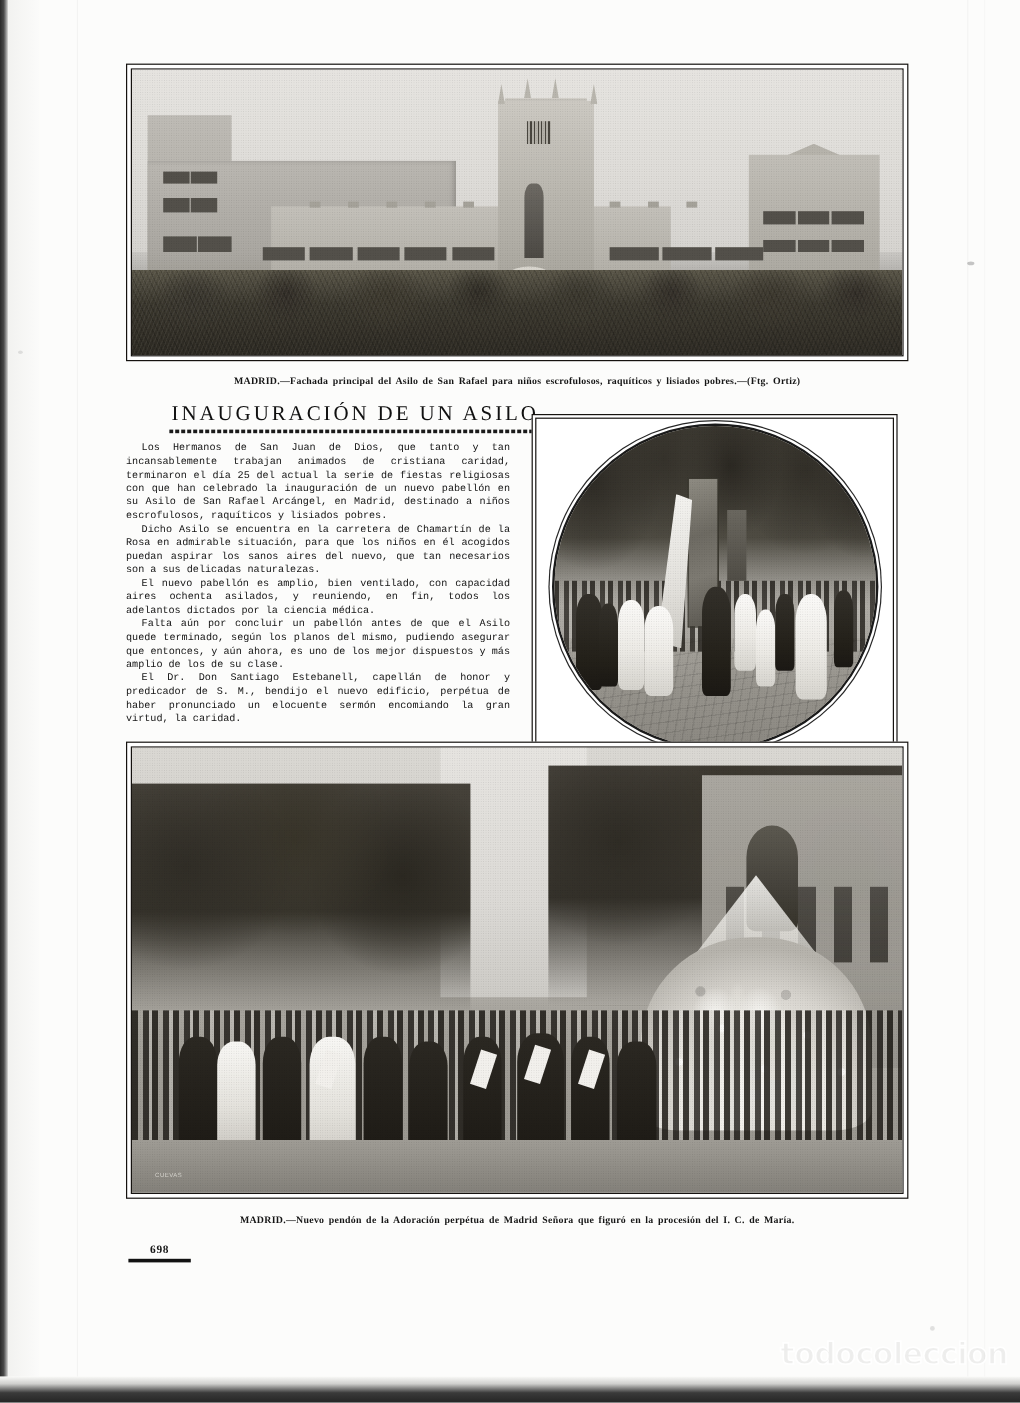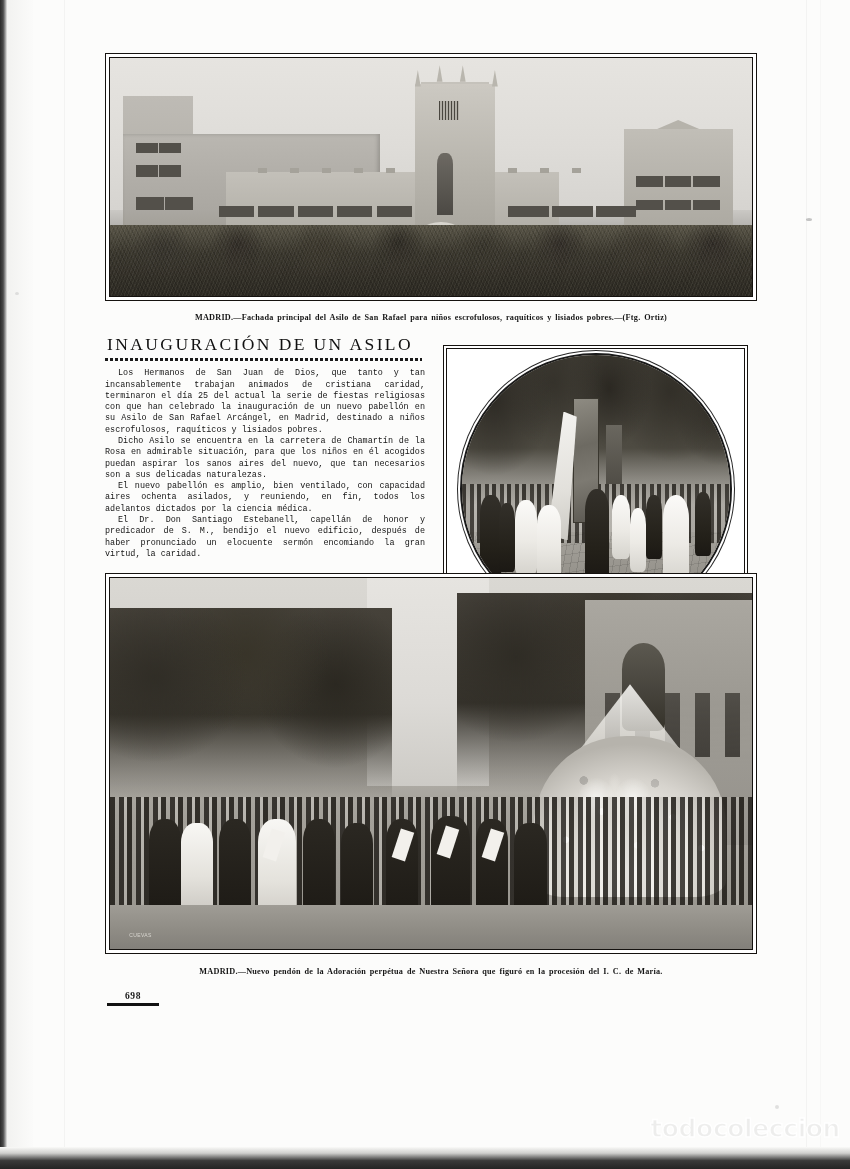--- a/index.html
+++ b/index.html
@@ -219,21 +219,21 @@
     font-size: 8.2px;
     font-weight: 700;
     color: #151515;
     text-align: center;
     letter-spacing: 0.25px;
     line-height: 1.75;
     word-spacing: 1.4px;
   }
 
   
-  .headline-wrap { margin-top: 9px; }
+  .headline-wrap { margin-top: 9px; margin-left: 36px; }
   .headline {
     font-family: "Liberation Serif", serif;
     font-size: 17.5px;
     font-weight: 400;
     letter-spacing: 2.4px;
     color: #101010;
     text-align: left;
     white-space: nowrap;
     padding-left: 2px;
   }
@@ -602,21 +602,22 @@
 
       <div class="headline-wrap">
         <div class="headline">INAUGURACIÓN DE UN ASILO</div>
         <div class="headline-rule"></div>
       </div>
 
       <div class="body-col">
         <p>Los Hermanos de San Juan de Dios, que tanto y tan incansablemente trabajan animados de cristiana caridad, terminaron el día 25 del actual la serie de fiestas religiosas con que han celebrado la inauguración de un nuevo pabellón en su Asilo de San Rafael Arcángel, en Madrid, destinado a niños escrofulosos, raquíticos y lisiados pobres.</p>
         <p>Dicho Asilo se encuentra en la carretera de Chamartín de la Rosa en admirable situación, para que los niños en él acogidos puedan aspirar los sanos aires del nuevo, que tan necesarios son a sus delicadas naturalezas.</p>
         <p>El nuevo pabellón es amplio, bien ventilado, con capacidad aires ochenta asilados, y reuniendo, en fin, todos los adelantos dictados por la ciencia médica.</p>
-        <p>El Dr. Don Santiago Estebanell, capellán de honor y predicador de S. M., bendijo el nuevo edificio, después de haber pronunciado un elocuente sermón encomiando la gran virtud, la caridad.</p>
+        <p>Falta aún por concluir un pabellón antes de que el Asilo quede terminado, según los planos del mismo, pudiendo asegurar que entonces, y aún ahora, es uno de los mejor dispuestos y más amplio de los de su clase.</p>
+        <p>El Dr. Don Santiago Estebanell, capellán de honor y predicador de S. M., bendijo el nuevo edificio, perpétua de haber pronunciado un elocuente sermón encomiando la gran virtud, la caridad.</p>
       </div>
 
       <div class="inset-frame" style="top:11px;">
         <div class="inset-inner">
           <div class="circle-photo">
             <div class="proc-sky"></div>
             <div class="canopy"></div>
             <div class="street"></div>
             <div class="cobble"></div>
 
@@ -686,21 +687,21 @@
           <div class="sash" style="left:51.5%;bottom:25%;width:2.2%;height:8%;"></div>
           <div class="sash" style="left:58.5%;bottom:24%;width:2.2%;height:8%;"></div>
 
           <div class="road2"></div>
           <div class="photo-credit">CUEVAS</div>
           <div class="halftone"></div>
         </div>
       </div>
     </div>
 
-    <div class="caption" style="margin-top:11px;">MADRID.—Nuevo pendón de la Adoración perpétua de Nuestra Señora que figuró en la procesión del I. C. de María.</div>
+    <div class="caption" style="margin-top:11px;">MADRID.—Nuevo pendón de la Adoración perpétua de Madrid Señora que figuró en la procesión del I. C. de María.</div>
 
     <div class="pagenum-wrap">
       <div class="pagenum">698</div>
       <div class="pagenum-rule"></div>
     </div>
 
   </div>
 
   <div class="watermark">todocoleccion</div>
   <div class="scan-edge-bottom"></div>

